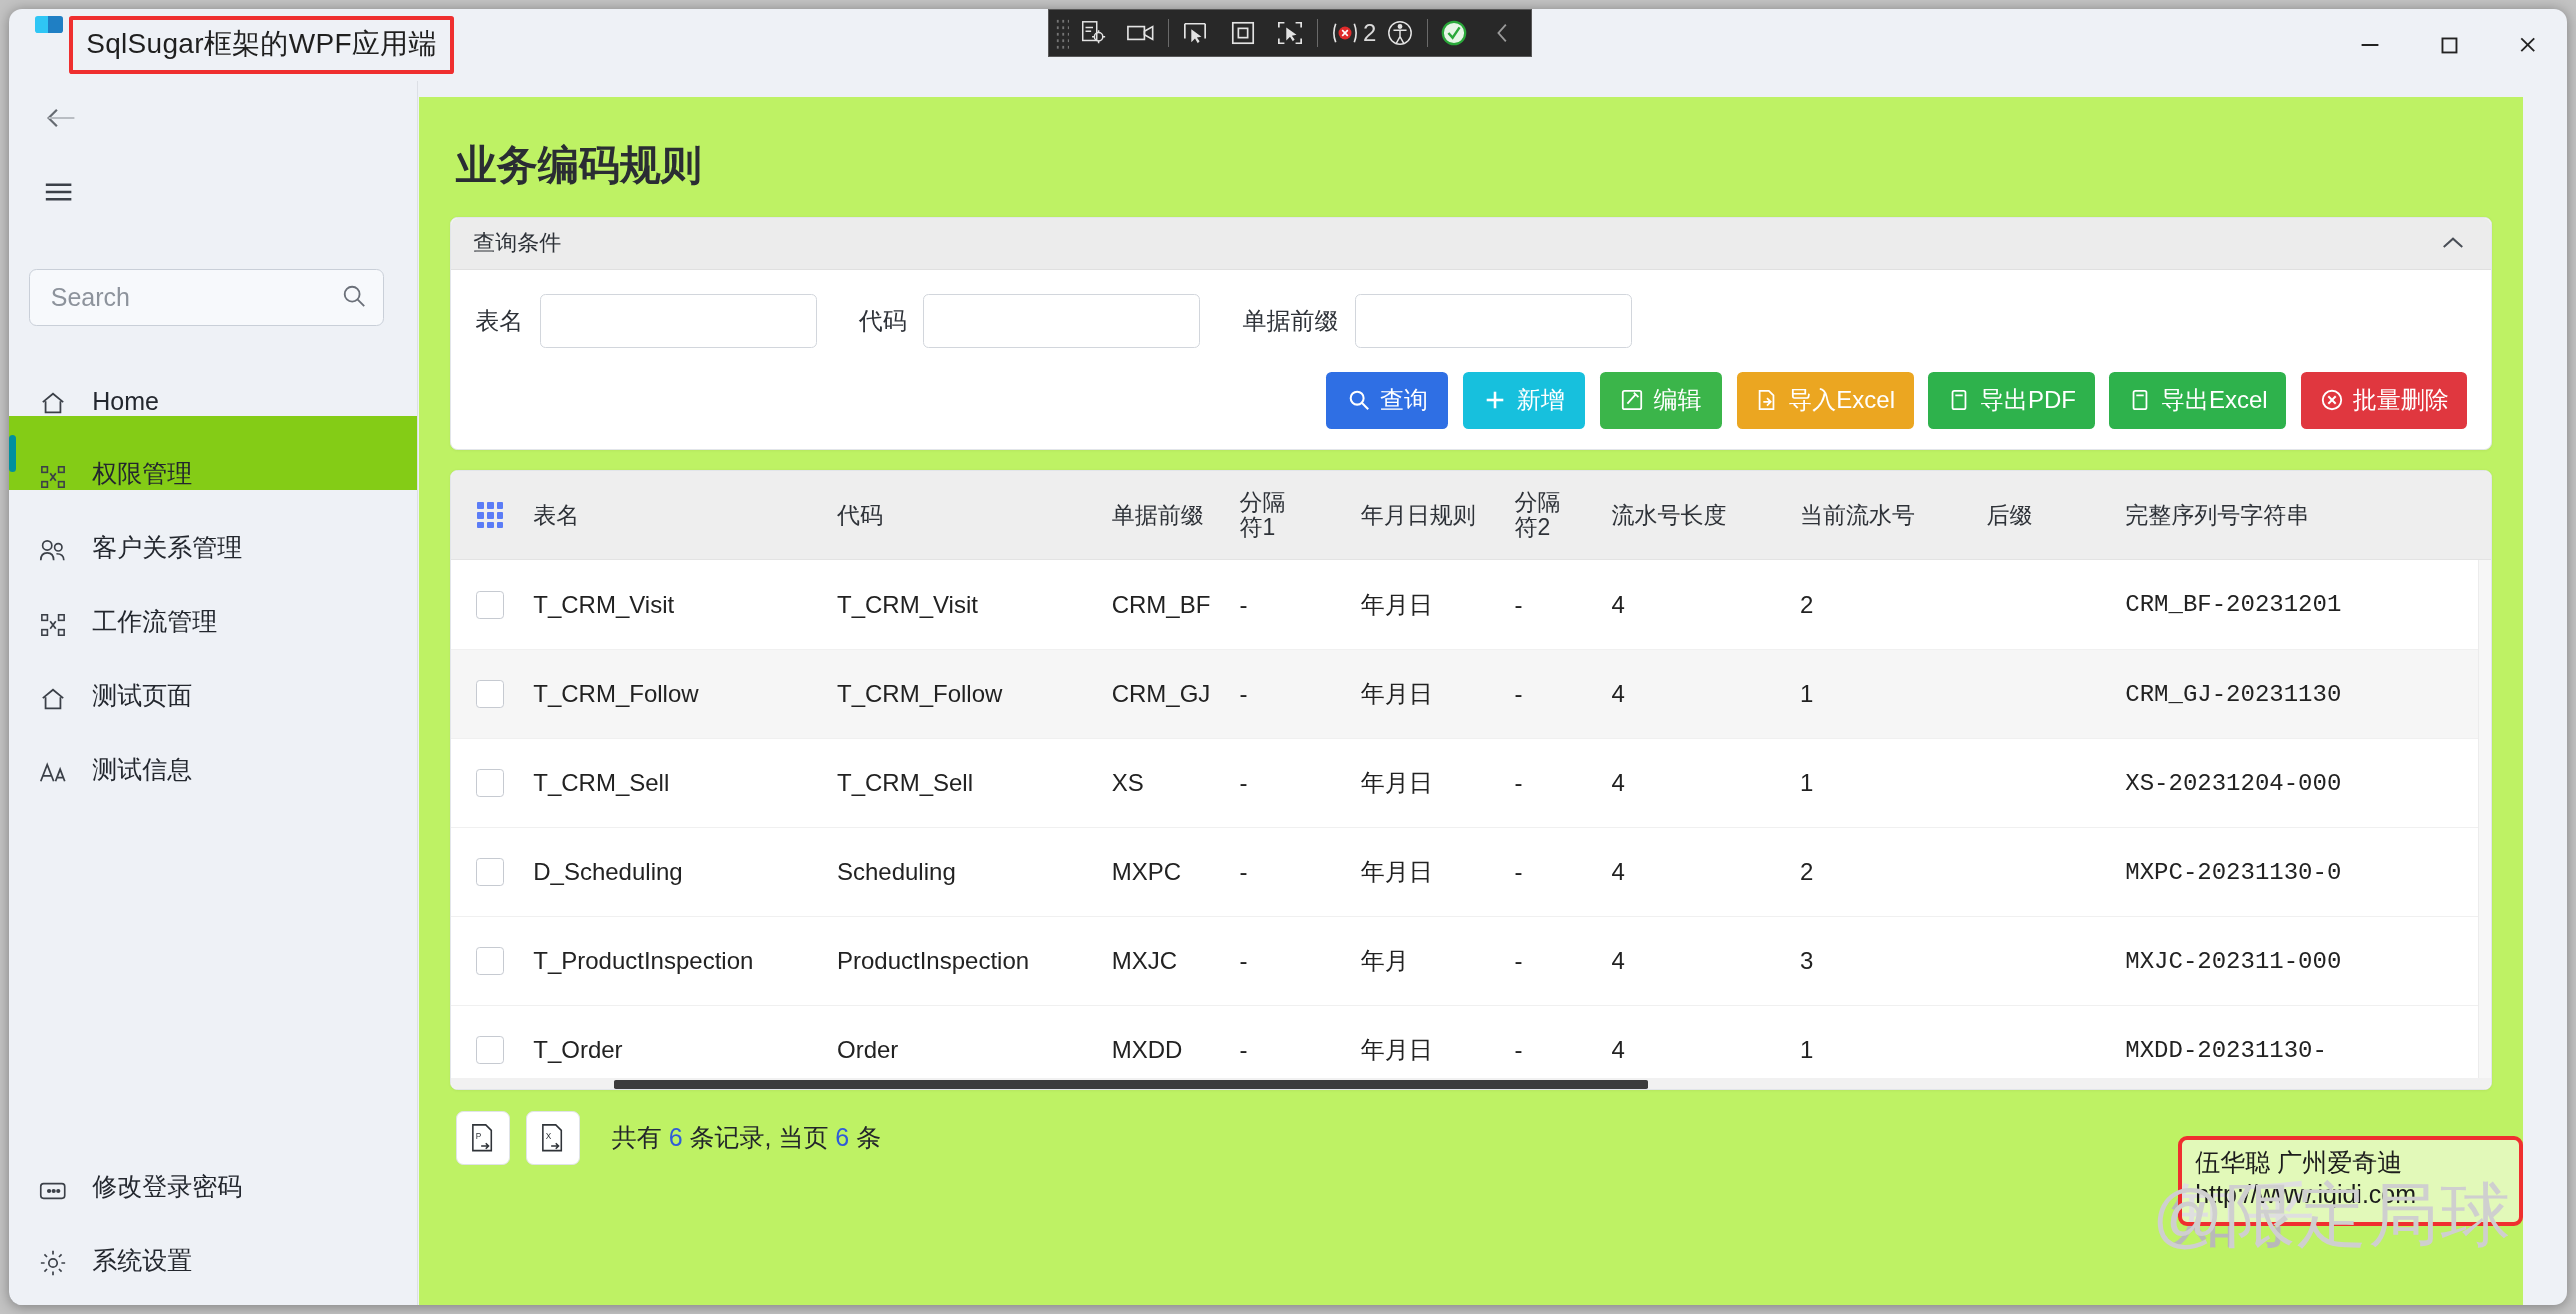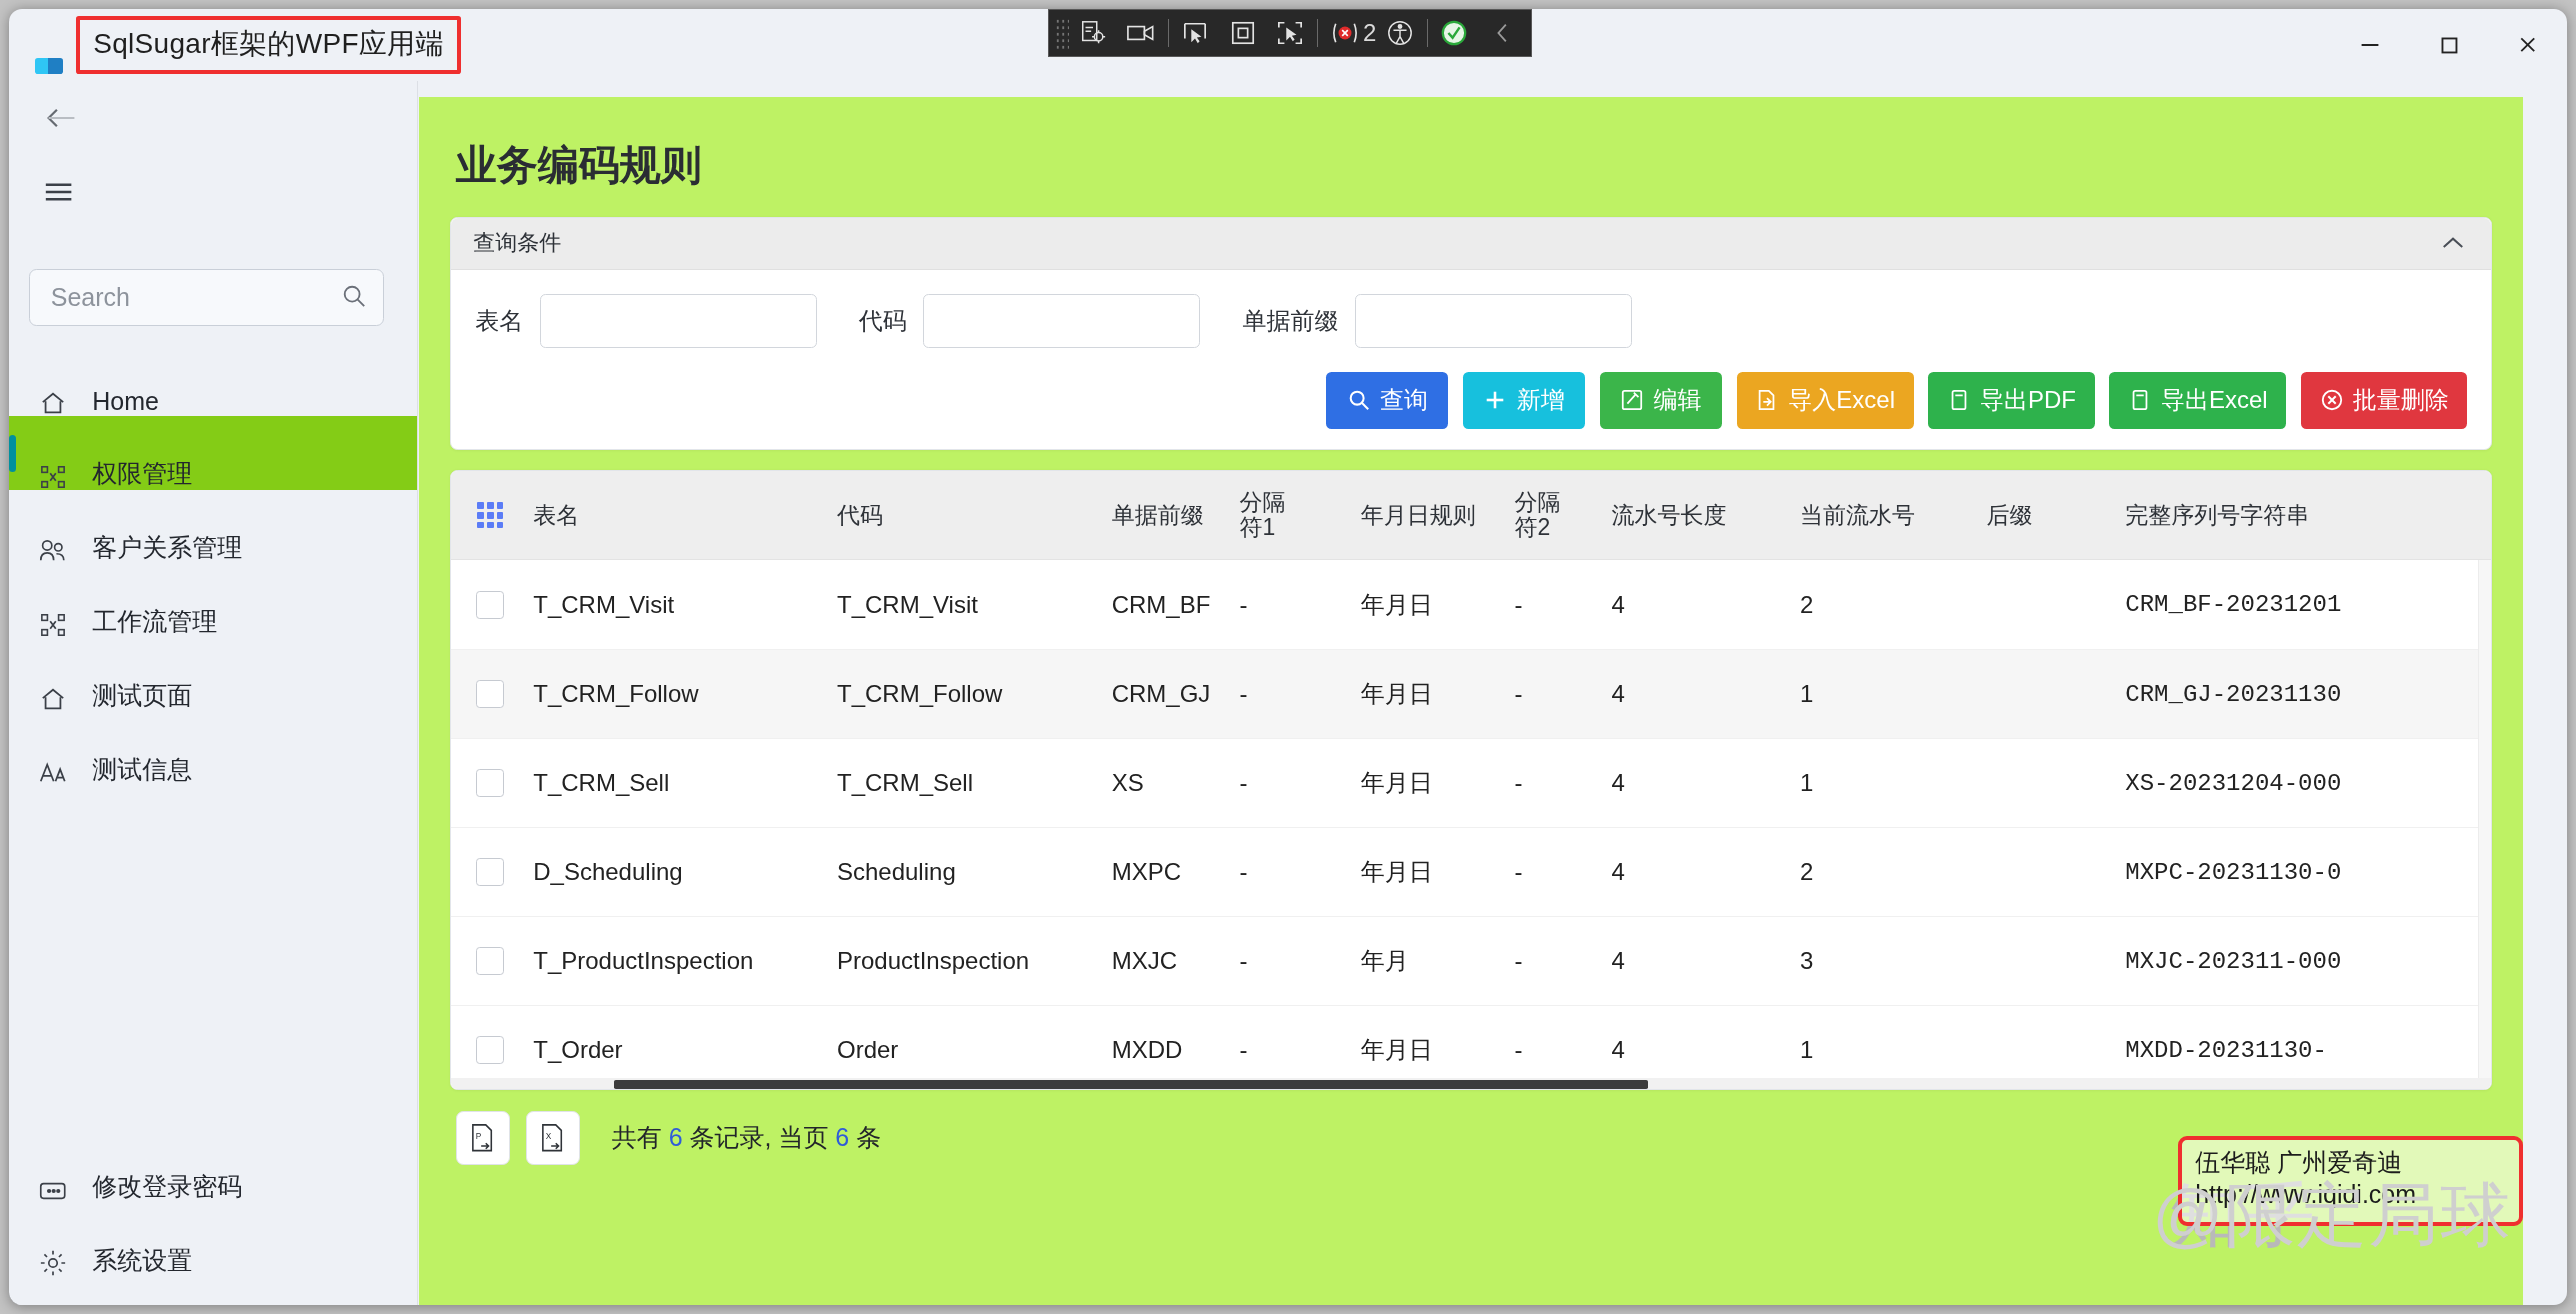--- a/index.html
+++ b/index.html
@@ -20,21 +20,21 @@
     box-shadow: 0 1.8px 13px rgba(0,0,0,.35);
     overflow: hidden;
   }
 
   
   #titlebar {
     position: absolute; left: 0; top: 0;
     width: 100%; height: 72px;
     display: flex; align-items: center;
   }
-  .tb-left { display: flex; align-items: flex-end; padding-left: 26px; gap: 13px; }
+  .tb-left { display: flex; align-items: flex-start; padding-left: 26px; gap: 6px; }
   .app-logo {
     width: 28px; height: 16.6px; border-radius: 2.8px;
     background: linear-gradient(90deg,#2fc6f5 0%,#2fc6f5 45%,#1f7fc4 45%,#1f7fc4 100%);
   }
   .title-box {
     border: 4.6px solid #ef2f2f;
     padding: 4.6px 13px 7.4px 13px;
     border-radius: 2.8px;
   }
   .title-text {

